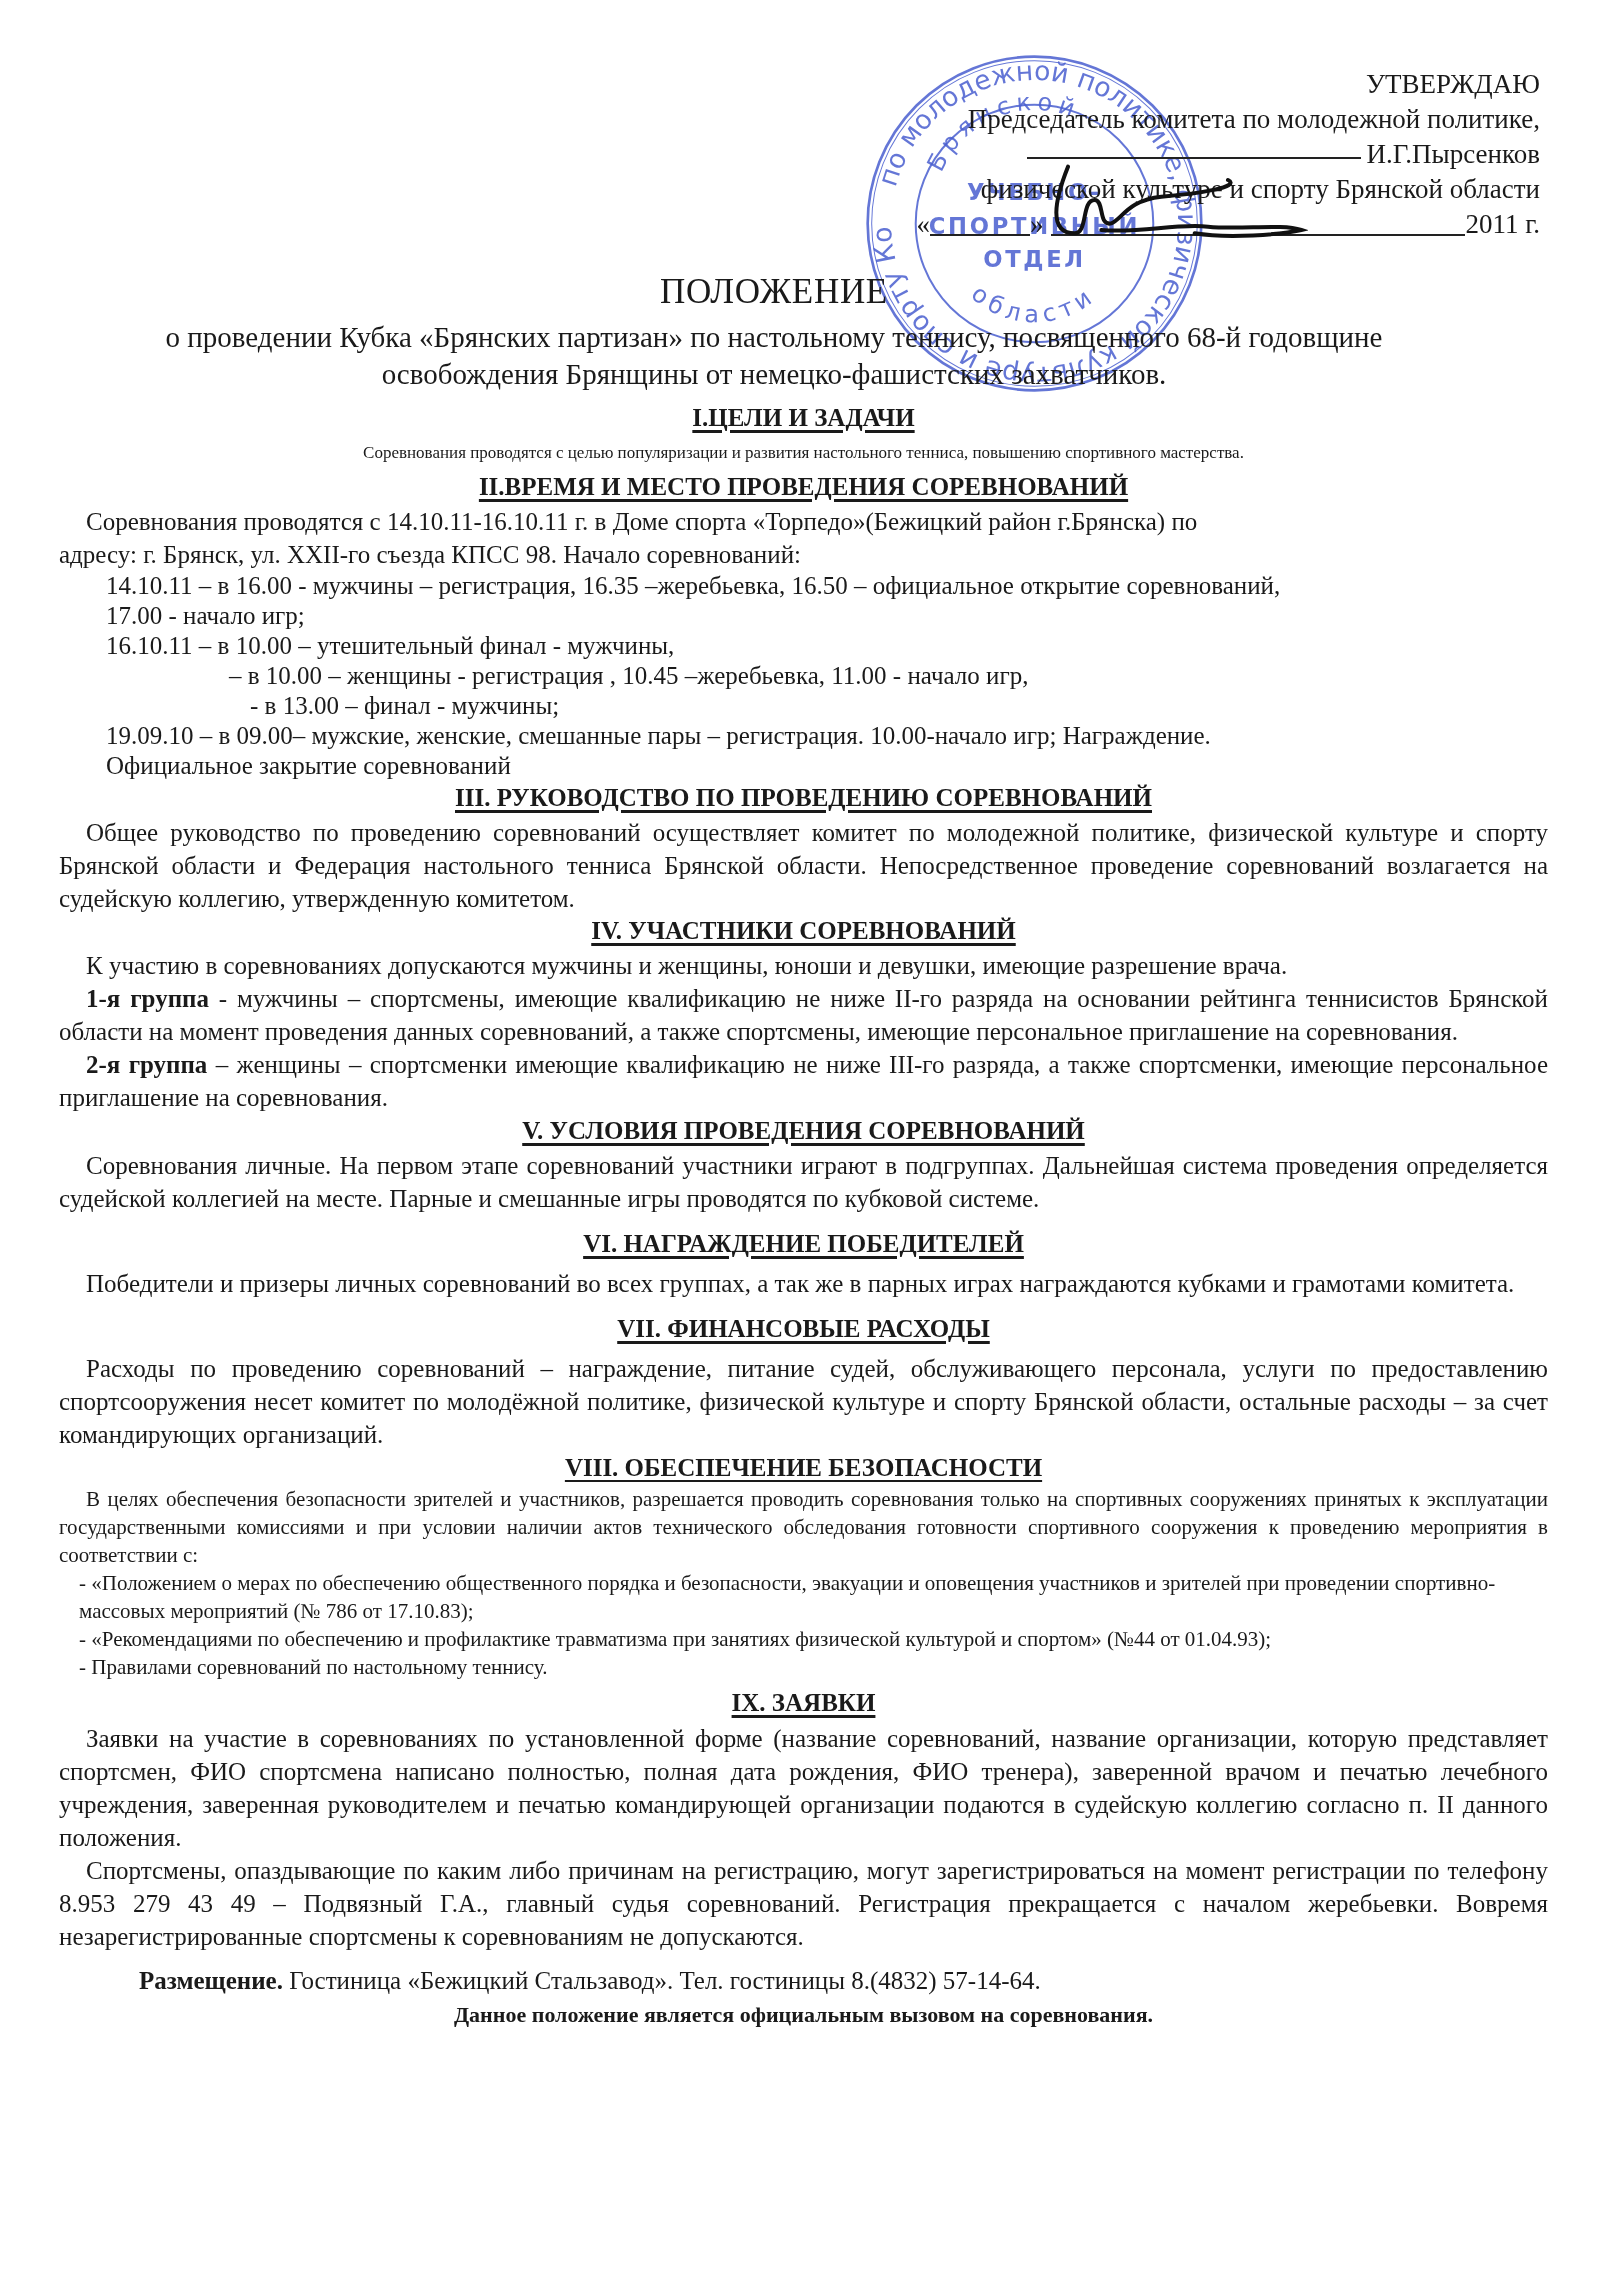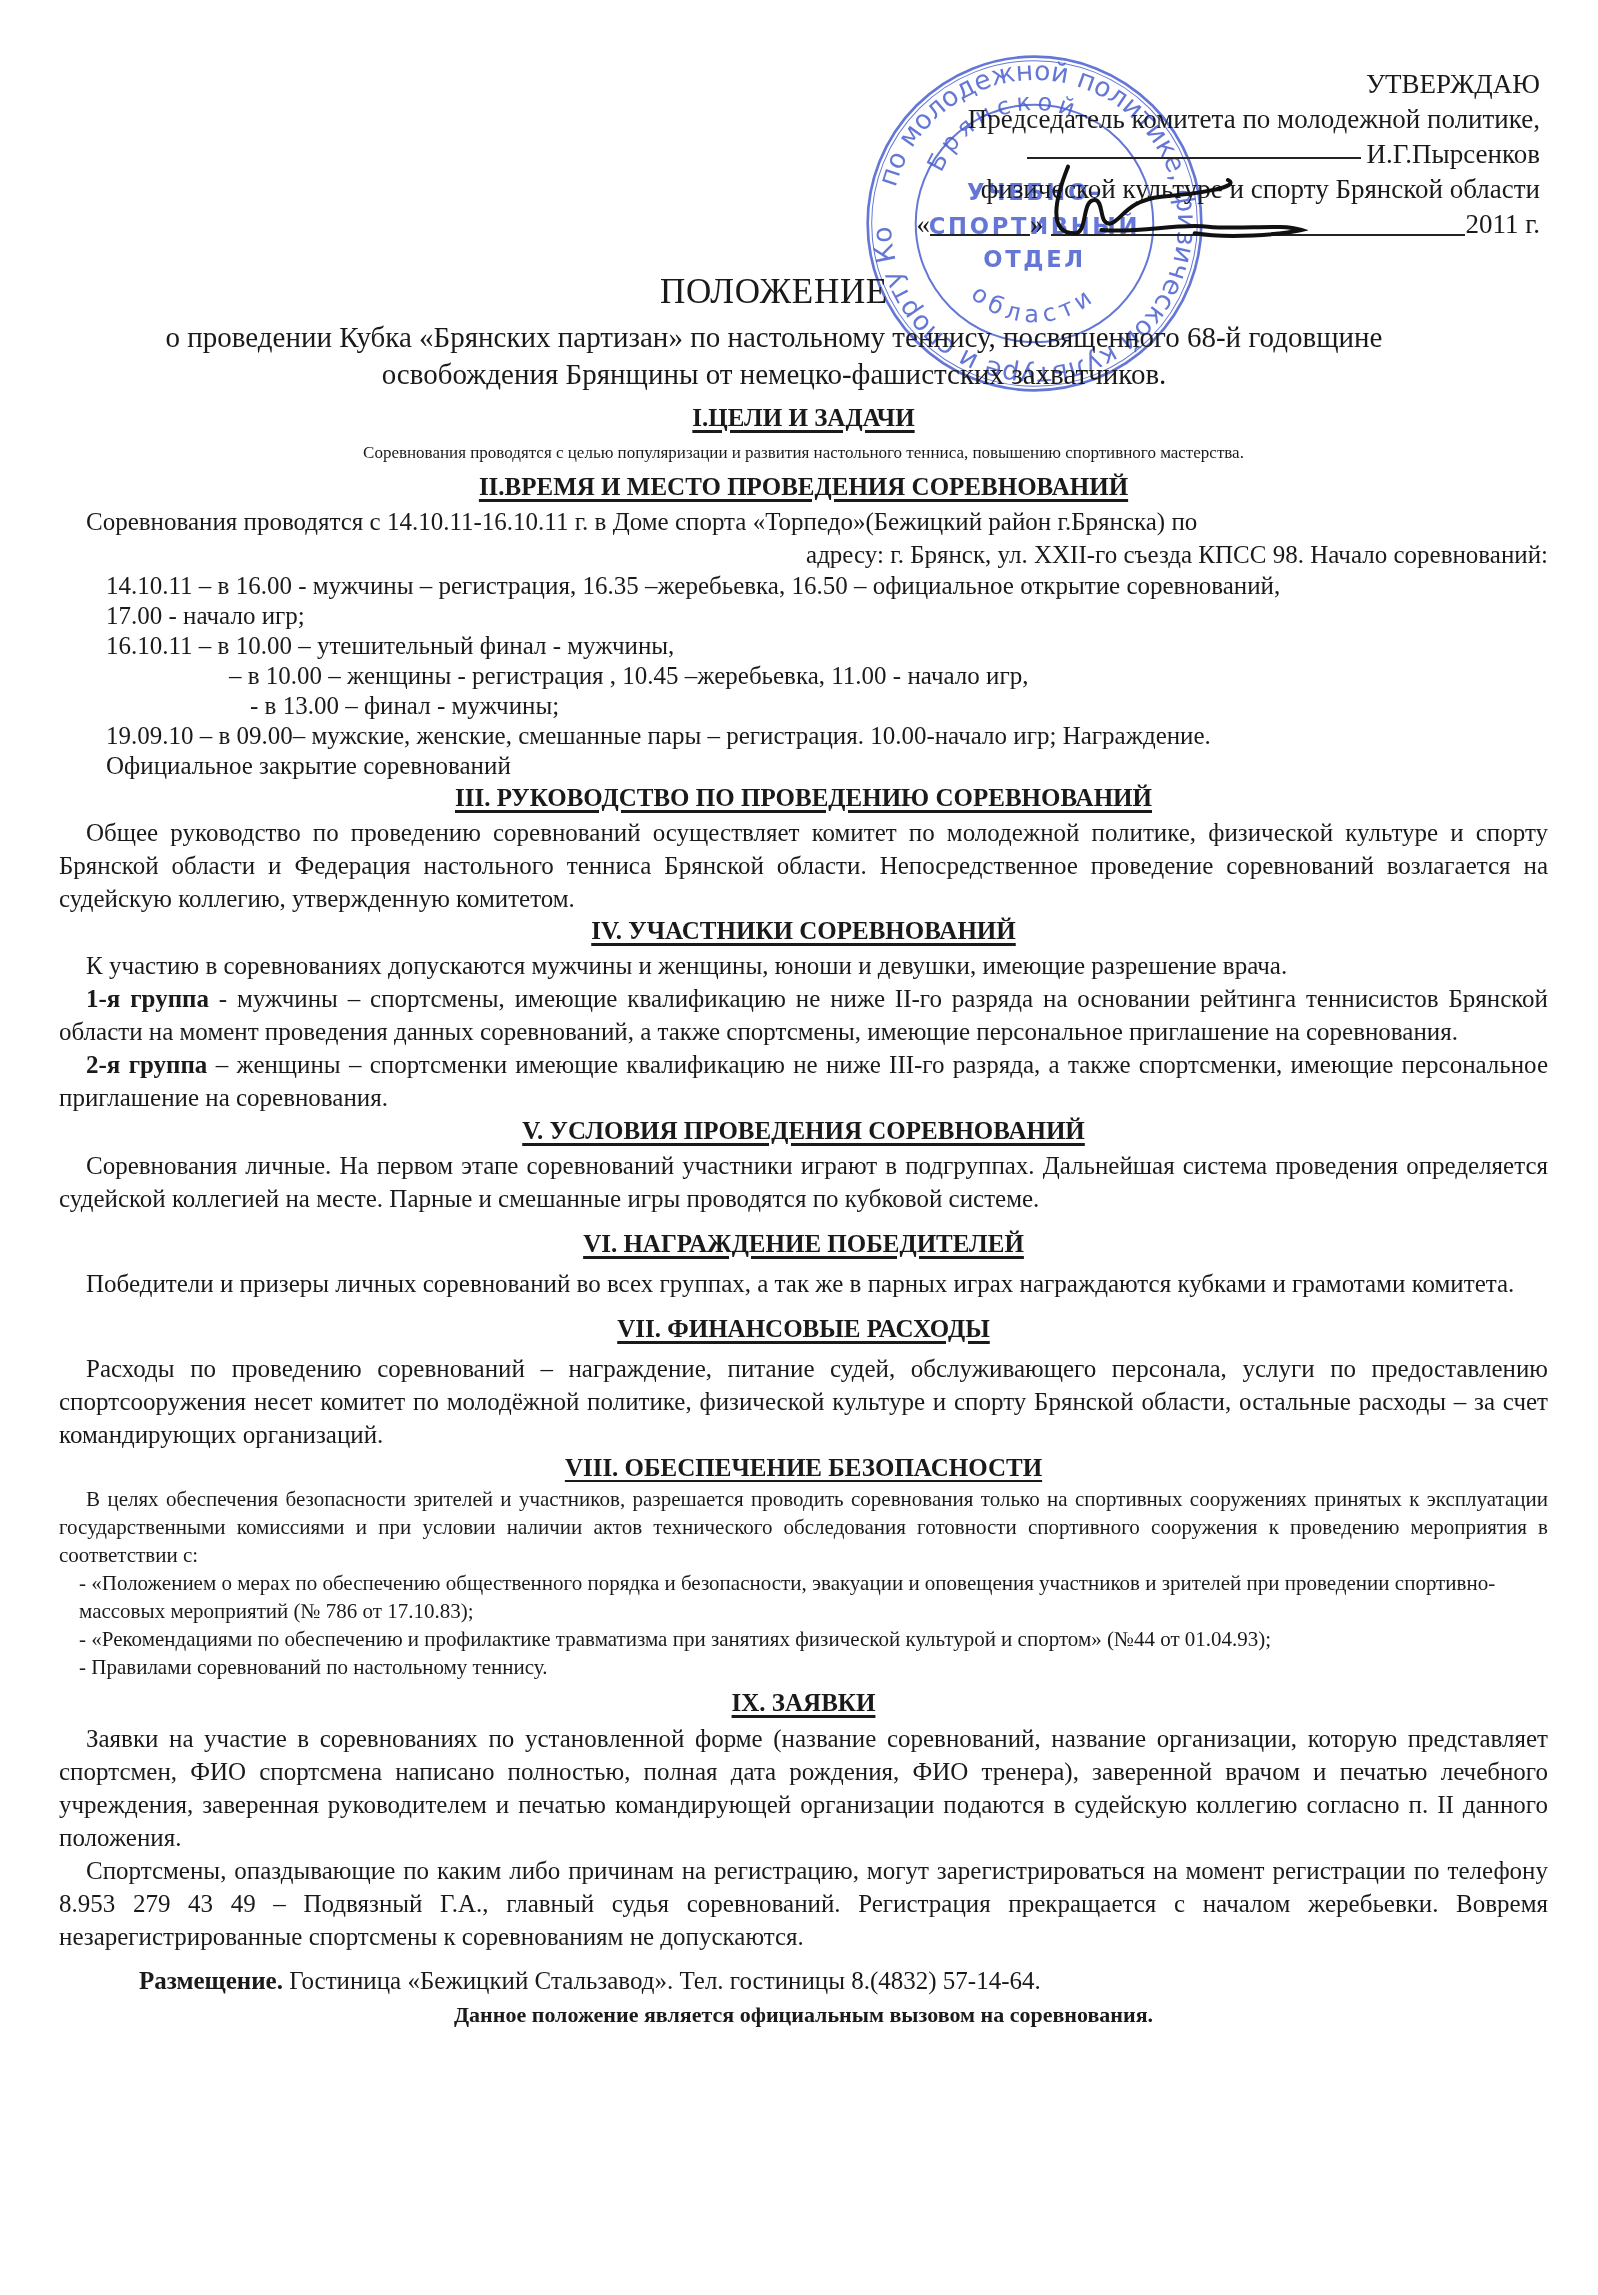--- a/index.html
+++ b/index.html
@@ -94,21 +94,21 @@
     <div>освобождения Брянщины от немецко-фашистских захватчиков.</div>
   </div>
 
   <div class="content" style="top:404px;">
 
     <h2 class="section-head">I.ЦЕЛИ И ЗАДАЧИ</h2>
     <p class="para center" style="text-indent:0; margin-top:4px; font-size:17px;">Соревнования проводятся с целью популяризации и развития настольного тенниса, повышению спортивного мастерства.</p>
 
     <h2 class="section-head" style="margin-top:4px;">II.ВРЕМЯ И МЕСТО ПРОВЕДЕНИЯ СОРЕВНОВАНИЙ</h2>
     <p class="para" style="text-align:left; margin-top:4px;">Соревнования проводятся с 14.10.11-16.10.11 г. в Доме спорта «Торпедо»(Бежицкий район г.Брянска) по</p>
-    <p class="para" style="text-indent:0; text-align:right;">адресу: г. Брянск, ул. XXII-го съезда КПСС 98. Начало соревнований:</p>
+    <p class="para" style="text-indent:0; text-align:left;">адресу: г. Брянск, ул. XXII-го съезда КПСС 98. Начало соревнований:</p>
     <div class="sched">
       <div>14.10.11 – в 16.00 - мужчины – регистрация, 16.35 –жеребьевка, 16.50 – официальное открытие соревнований,</div>
       <div>17.00 - начало игр;</div>
       <div>16.10.11 – в 10.00 – утешительный финал - мужчины,</div>
       <div class="indent1">– в 10.00 – женщины  - регистрация , 10.45 –жеребьевка, 11.00 -  начало игр,</div>
       <div class="indent2">- в 13.00 – финал - мужчины;</div>
       <div>19.09.10 – в 09.00– мужские, женские, смешанные пары – регистрация. 10.00-начало игр; Награждение.</div>
       <div>Официальное закрытие соревнований</div>
     </div>
 

